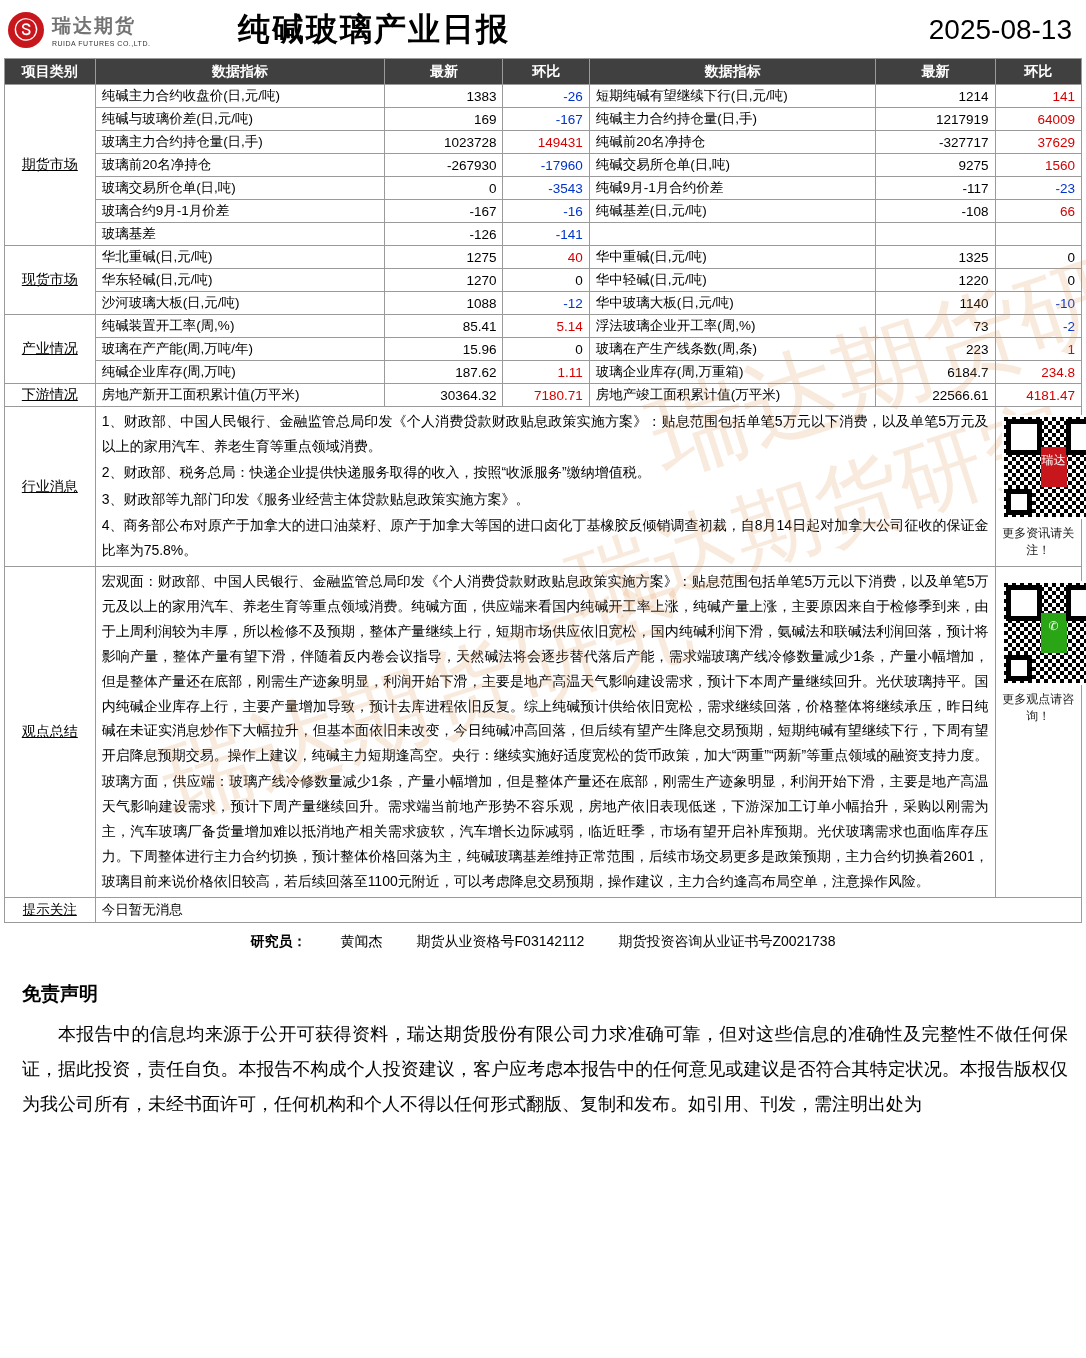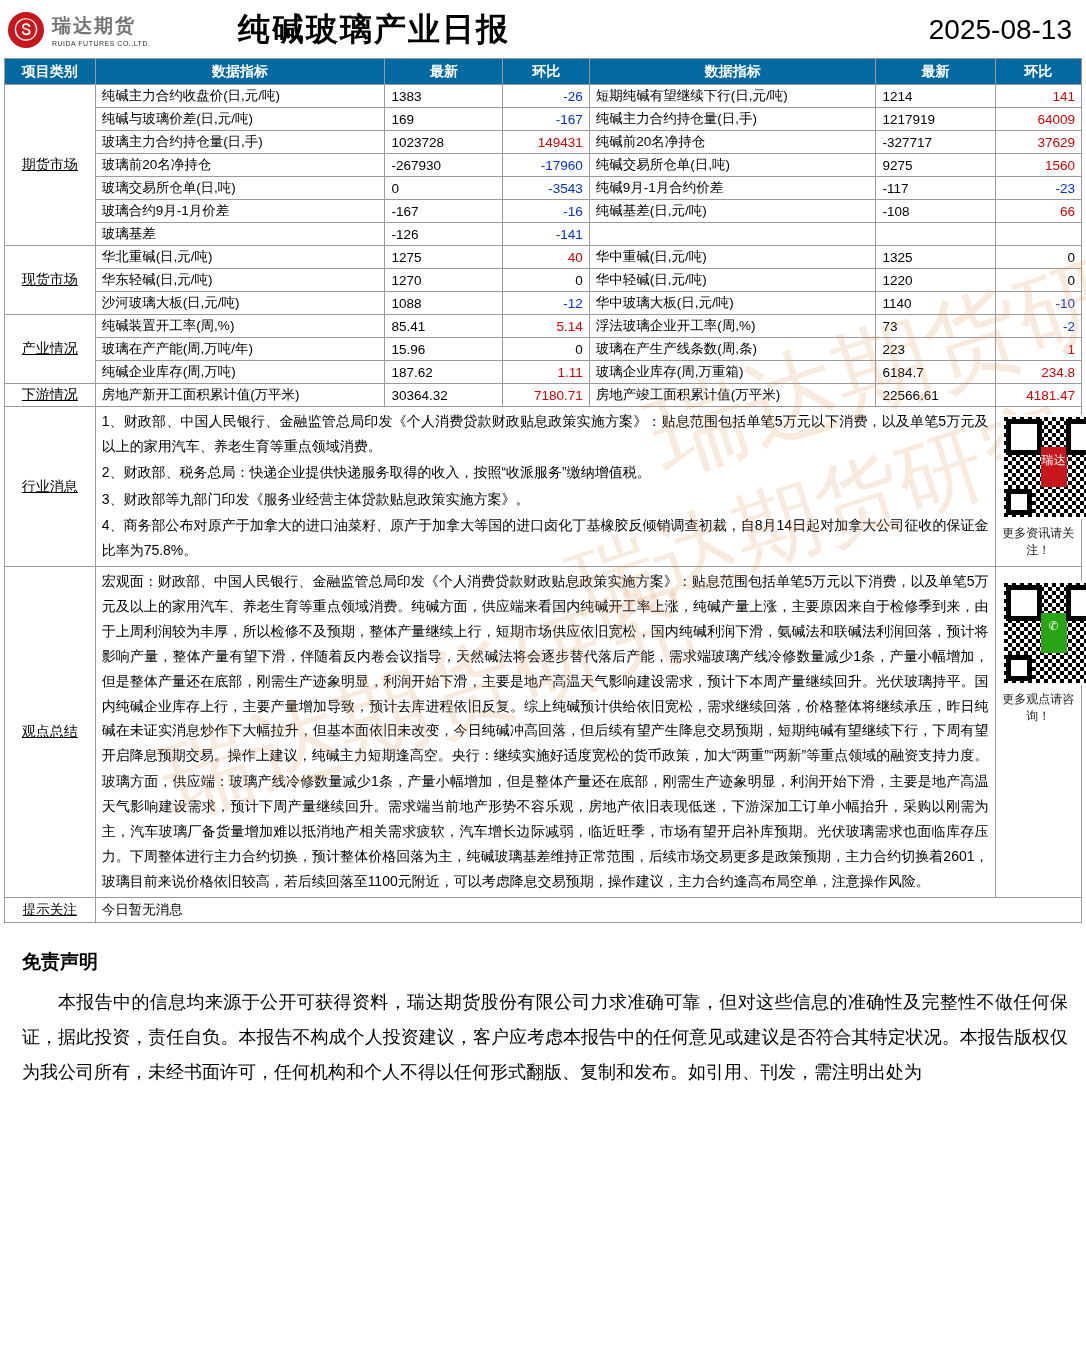--- a/index.html
+++ b/index.html
@@ -26,28 +26,28 @@
   .logo-text-en { font-size:7px; letter-spacing:.5px; color:#333; margin-top:1px; }
   .doc-title {
     flex:1; font-size:32px; font-weight:bold; letter-spacing:2px;
   }
   .doc-date { width:230px; text-align:right; font-size:28px; padding-right:6px; }
 
   
   table.main { width:1078px; border-collapse:collapse; table-layout:fixed; }
   table.main td, table.main th { border:1px solid #9a9a9a; padding:2px 6px; vertical-align:middle; }
   thead th {
-    background:#0369a1; color:#fff; font-weight:bold; font-size:14px; text-align:center;
+    background:#404040; color:#fff; font-weight:bold; font-size:14px; text-align:center;
     height:26px;
   }
   .cat {
     text-align:center; font-size:14px; width:86px;text-decoration:underline;
   }
   .lbl { font-size:13.5px; }
-  .num { text-align:left; font-size:13.5px; white-space:nowrap; }
+  .num { text-align:right; font-size:13.5px; white-space:nowrap; }
   .chg { text-align:right; font-size:13.5px; white-space:nowrap; }
   .up { color:#d60000; }
   .down { color:#0033cc; }
   .flat { color:#000; }
   tr.drow td { height:23px; }
 
   
   .newscell { padding:6px 10px 6px 10px; font-size:14px; line-height:1.75; text-align:justify; }
   .newscell p { margin:0 0 2px 0; }
   .summarycell { padding:6px 10px 8px 10px; font-size:14px; line-height:1.78; text-align:justify; }
@@ -295,19 +295,25 @@
       </tr>
 
       <tr class="tip">
         <td class="cat">提示关注</td>
         <td class="lbl" colspan="6">今日暂无消息</td>
       </tr>
     </tbody>
   </table>
 
 
+  <div class="researcher">
+    <span class="k">研究员：</span>
+    <span>黄闻杰</span>
+    <span>期货从业资格号F03142112</span>
+    <span>期货投资咨询从业证书号Z0021738</span>
+  </div>
 
   <div class="disclaimer-title">免责声明</div>
   <div class="disclaimer-body">
     <p>本报告中的信息均来源于公开可获得资料，瑞达期货股份有限公司力求准确可靠，但对这些信息的准确性及完整性不做任何保证，据此投资，责任自负。本报告不构成个人投资建议，客户应考虑本报告中的任何意见或建议是否符合其特定状况。本报告版权仅为我公司所有，未经书面许可，任何机构和个人不得以任何形式翻版、复制和发布。如引用、刊发，需注明出处为</p>
   </div>
 
 </div>
 
 </body></html>

